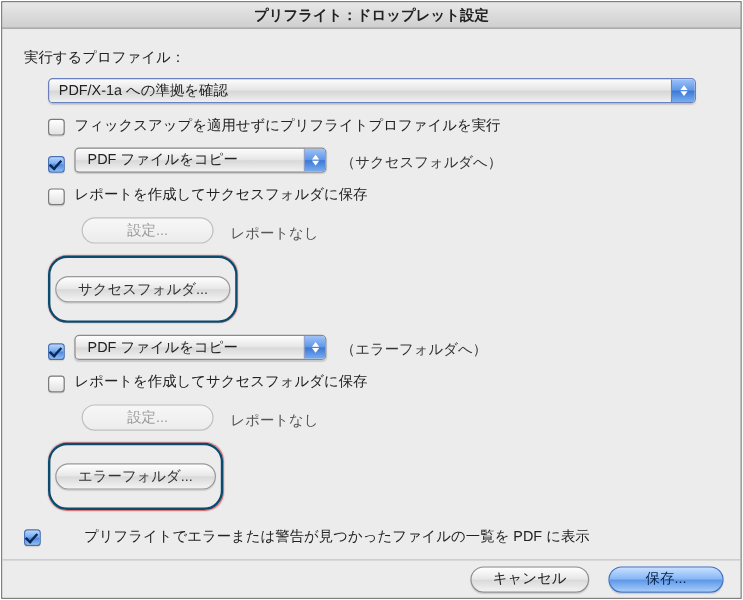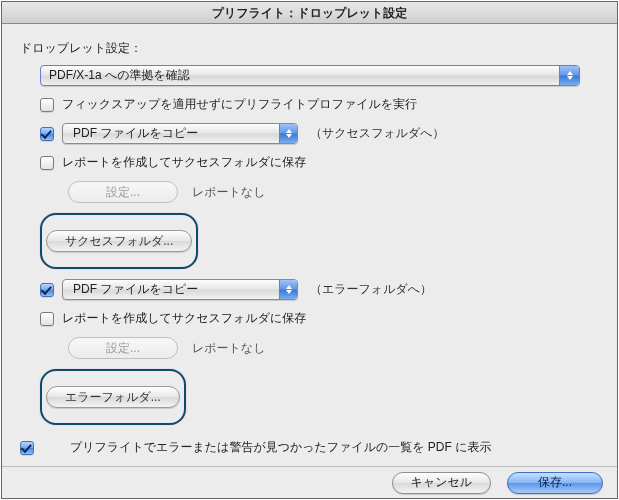--- a/index.html
+++ b/index.html
@@ -36,21 +36,21 @@
     padding: 14px 18px 10px 18px;
     background: #ececec;
     position: relative;
   }
   .section-label {
     margin: 2px 0 8px 0;
   }
   .section-label.gap-top { margin-top: 18px; }
   .row {
     display: flex;
-    align-items: center;
+    align-items: flex-end;
     margin: 4px 0 10px 0;
   }
   .indent-1 { padding-left: 20px; }
   .indent-2 { padding-left: 48px; }
 
   
   .aqua-popup-wide {
     position: relative;
     flex: 1;
     height: 21px;
@@ -81,21 +81,21 @@
     width: 0; height: 0;
     border-left: 3px solid transparent;
     border-right: 3px solid transparent;
   }
   .arrow-up   { border-bottom: 4px solid #fff; }
   .arrow-down { border-top: 4px solid #fff; }
 
   
   .aqua-popup {
     position: relative;
-    width: 236px;
+    width: 210px;
     height: 21px;
     border: 1px solid #8a8a8a;
     border-radius: 4px;
     background: linear-gradient(#fdfdfd, #e6e6e6 48%, #d8d8d8 52%, #f2f2f2);
     box-shadow: 0 1px 1px rgba(0,0,0,0.15);
     display: flex;
     align-items: center;
     padding: 0 24px 0 10px;
     font-size: 12px;
   }
@@ -209,21 +209,21 @@
   }
 </style>
 </head>
 <body>
 
 <div class="window">
   <div class="titlebar">プリフライト：ドロップレット設定</div>
 
   <div class="body">
 
-    <div class="section-label">ドロップレット設定：</div>
+    <div class="section-label">実行するプロファイル：</div>
 
     <div class="row indent-1">
       <div class="aqua-popup-wide">
         <span>PDF/X-1a への準拠を確認</span>
         <span class="endcap">
           <span class="arrow-up"></span>
             <span class="arrow-down"></span>
         </span>
       </div>
     </div>

